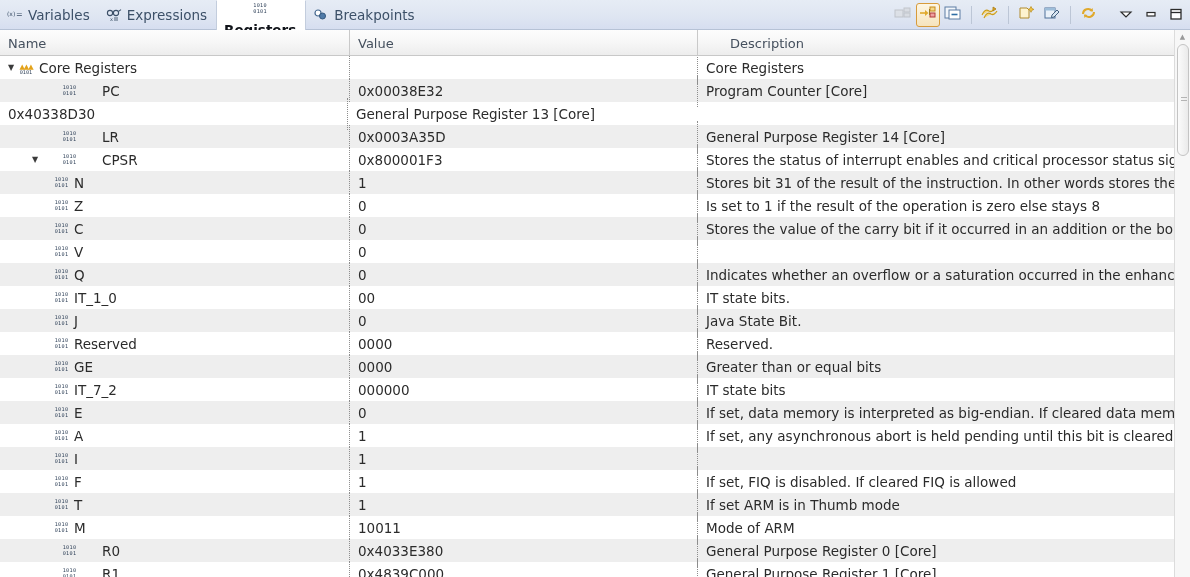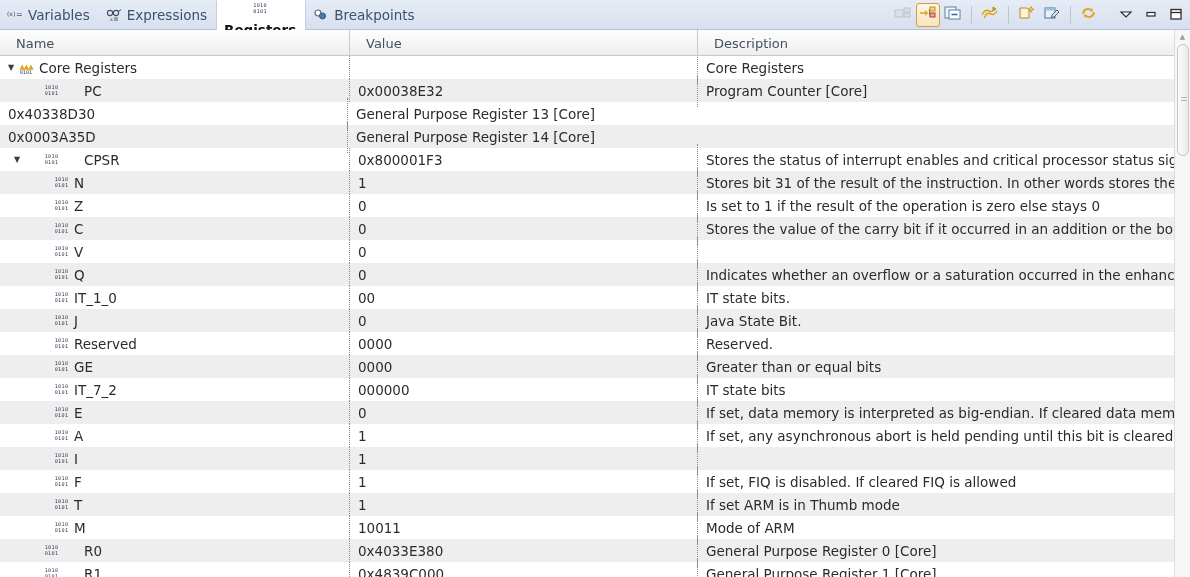--- a/index.html
+++ b/index.html
@@ -124,29 +124,29 @@
   #colheader {
     display: flex;
     height: 26px;
     background: linear-gradient(to bottom,#fdfdfd 0%,#f6f6f6 52%,#ededed 100%);
     border-bottom: 1px solid #c8c8c8;
     font-size: 13px;
     color: #45505e;
   }
   .chcell {
     display: flex; align-items: center;
-    padding-left: 16px;
+    padding-left: 8px;
     border-right: 1px solid #c9c9c9;
     height: 26px;
     overflow: hidden;
     white-space: nowrap;
   }
   .ch-name { width: 350px; flex: 0 0 350px; }
   .ch-value { width: 348px; flex: 0 0 348px; }
-  .ch-desc { flex: 1 1 auto; border-right: none; }
+  .ch-desc { flex: 1 1 auto; border-right: none; margin-left: 24px; }
 
   #rows {
     position: relative;
     width: 1190px;
     height: 521px;
     overflow: hidden;
   }
   .row {
     display: flex;
     height: 23px;
@@ -188,21 +188,21 @@
     display: flex; align-items: center; justify-content: center;
     font-size: 8px;
     color: #3b3b3b;
     line-height: 1;
   }
   .twisty.empty { visibility: hidden; }
   .nm { margin-left: 5px; }
 
   
   .lvl0 { padding-left: 4px; }
-  .lvl1 { padding-left: 10px; gap: 20px; }
+  .lvl1 { padding-left: 28px; gap: 20px; }
   .lvl2 { padding-left: 40px; }
 
   
   #vscroll {
     position: absolute;
     right: 0; top: 0;
     width: 16px;
     height: 547px;
     background: #f7f7f7;
     border-left: 1px solid #dcdcdc;
@@ -421,20 +421,28 @@
           <span class="nm">PC</span>
         </div>
         <div class="c-value">0x00038E32</div>
         <div class="c-desc">Program Counter [Core]</div>
       </div>
       <div class="row plain">
         <div class="c-value">0x40338D30</div>
         <div class="c-desc">General Purpose Register 13 [Core]</div>
       </div>
       <div class="row alt">
+        <div class="c-name lvl1">
+          <span class="twisty empty">▼</span>
+          <span class="bin-ico">
+            <b>1010</b>
+            <b>0101</b>
+          </span>
+          <span class="nm">LR</span>
+        </div>
         <div class="c-value">0x0003A35D</div>
         <div class="c-desc">General Purpose Register 14 [Core]</div>
       </div>
       <div class="row plain">
         <div class="c-name lvl1">
           <span class="twisty">▼</span>
           <span class="bin-ico">
             <b>1010</b>
             <b>0101</b>
           </span>
@@ -458,21 +466,21 @@
       <div class="row plain">
         <div class="c-name lvl2">
           <span class="twisty empty">▼</span>
           <span class="bin-ico">
             <b>1010</b>
             <b>0101</b>
           </span>
           <span class="nm">Z</span>
         </div>
         <div class="c-value">0</div>
-        <div class="c-desc">Is set to 1 if the result of the operation is zero else stays 0</div>
+        <div class="c-desc">Is set to 1 if the result of the operation is zero else stays 8</div>
       </div>
       <div class="row alt">
         <div class="c-name lvl2">
           <span class="twisty empty">▼</span>
           <span class="bin-ico">
             <b>1010</b>
             <b>0101</b>
           </span>
           <span class="nm">C</span>
         </div>

